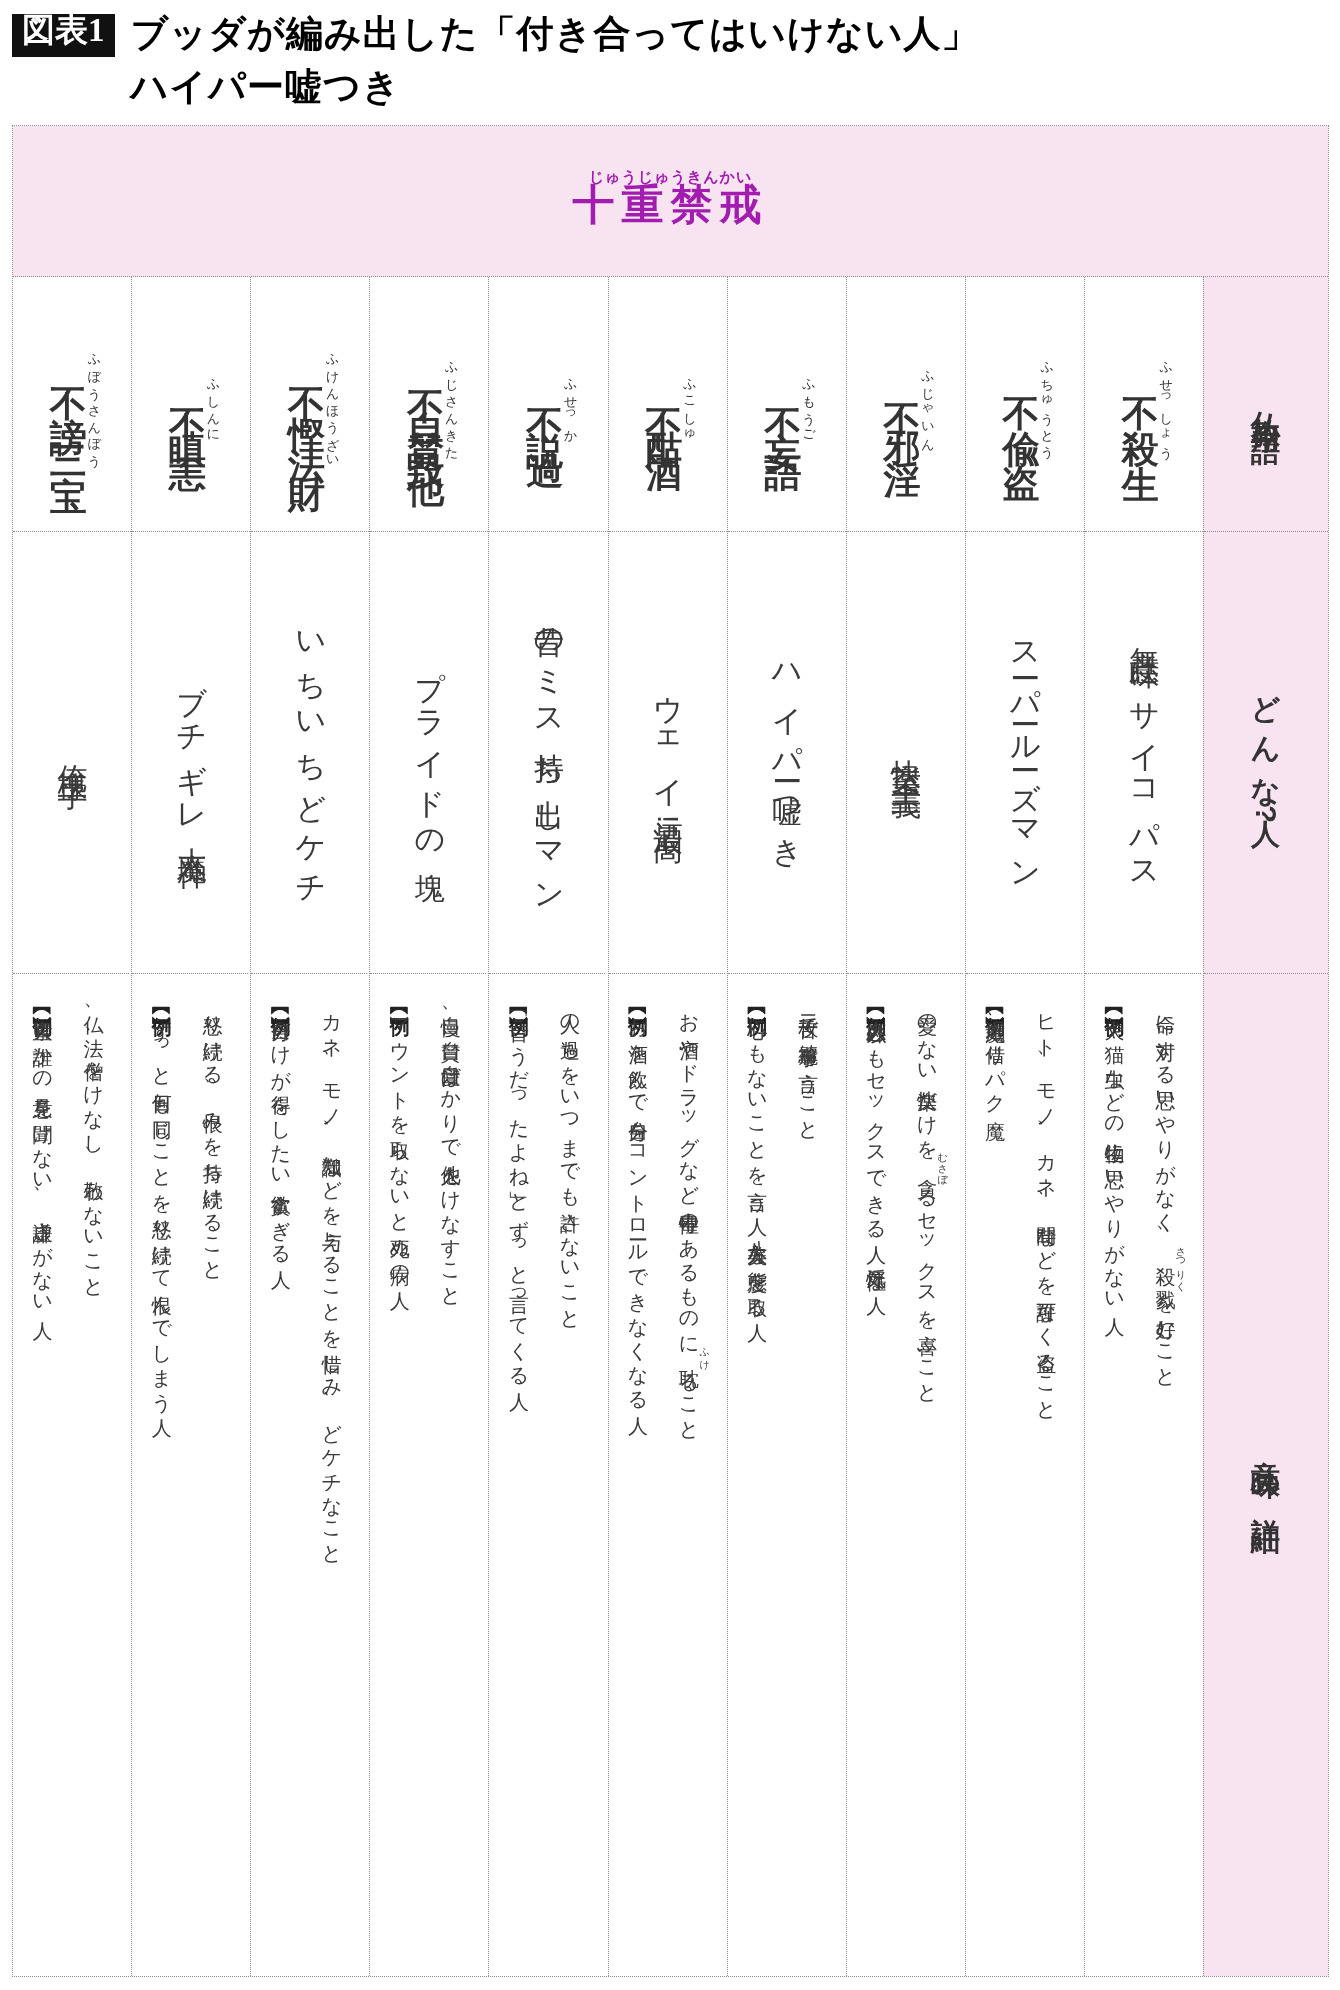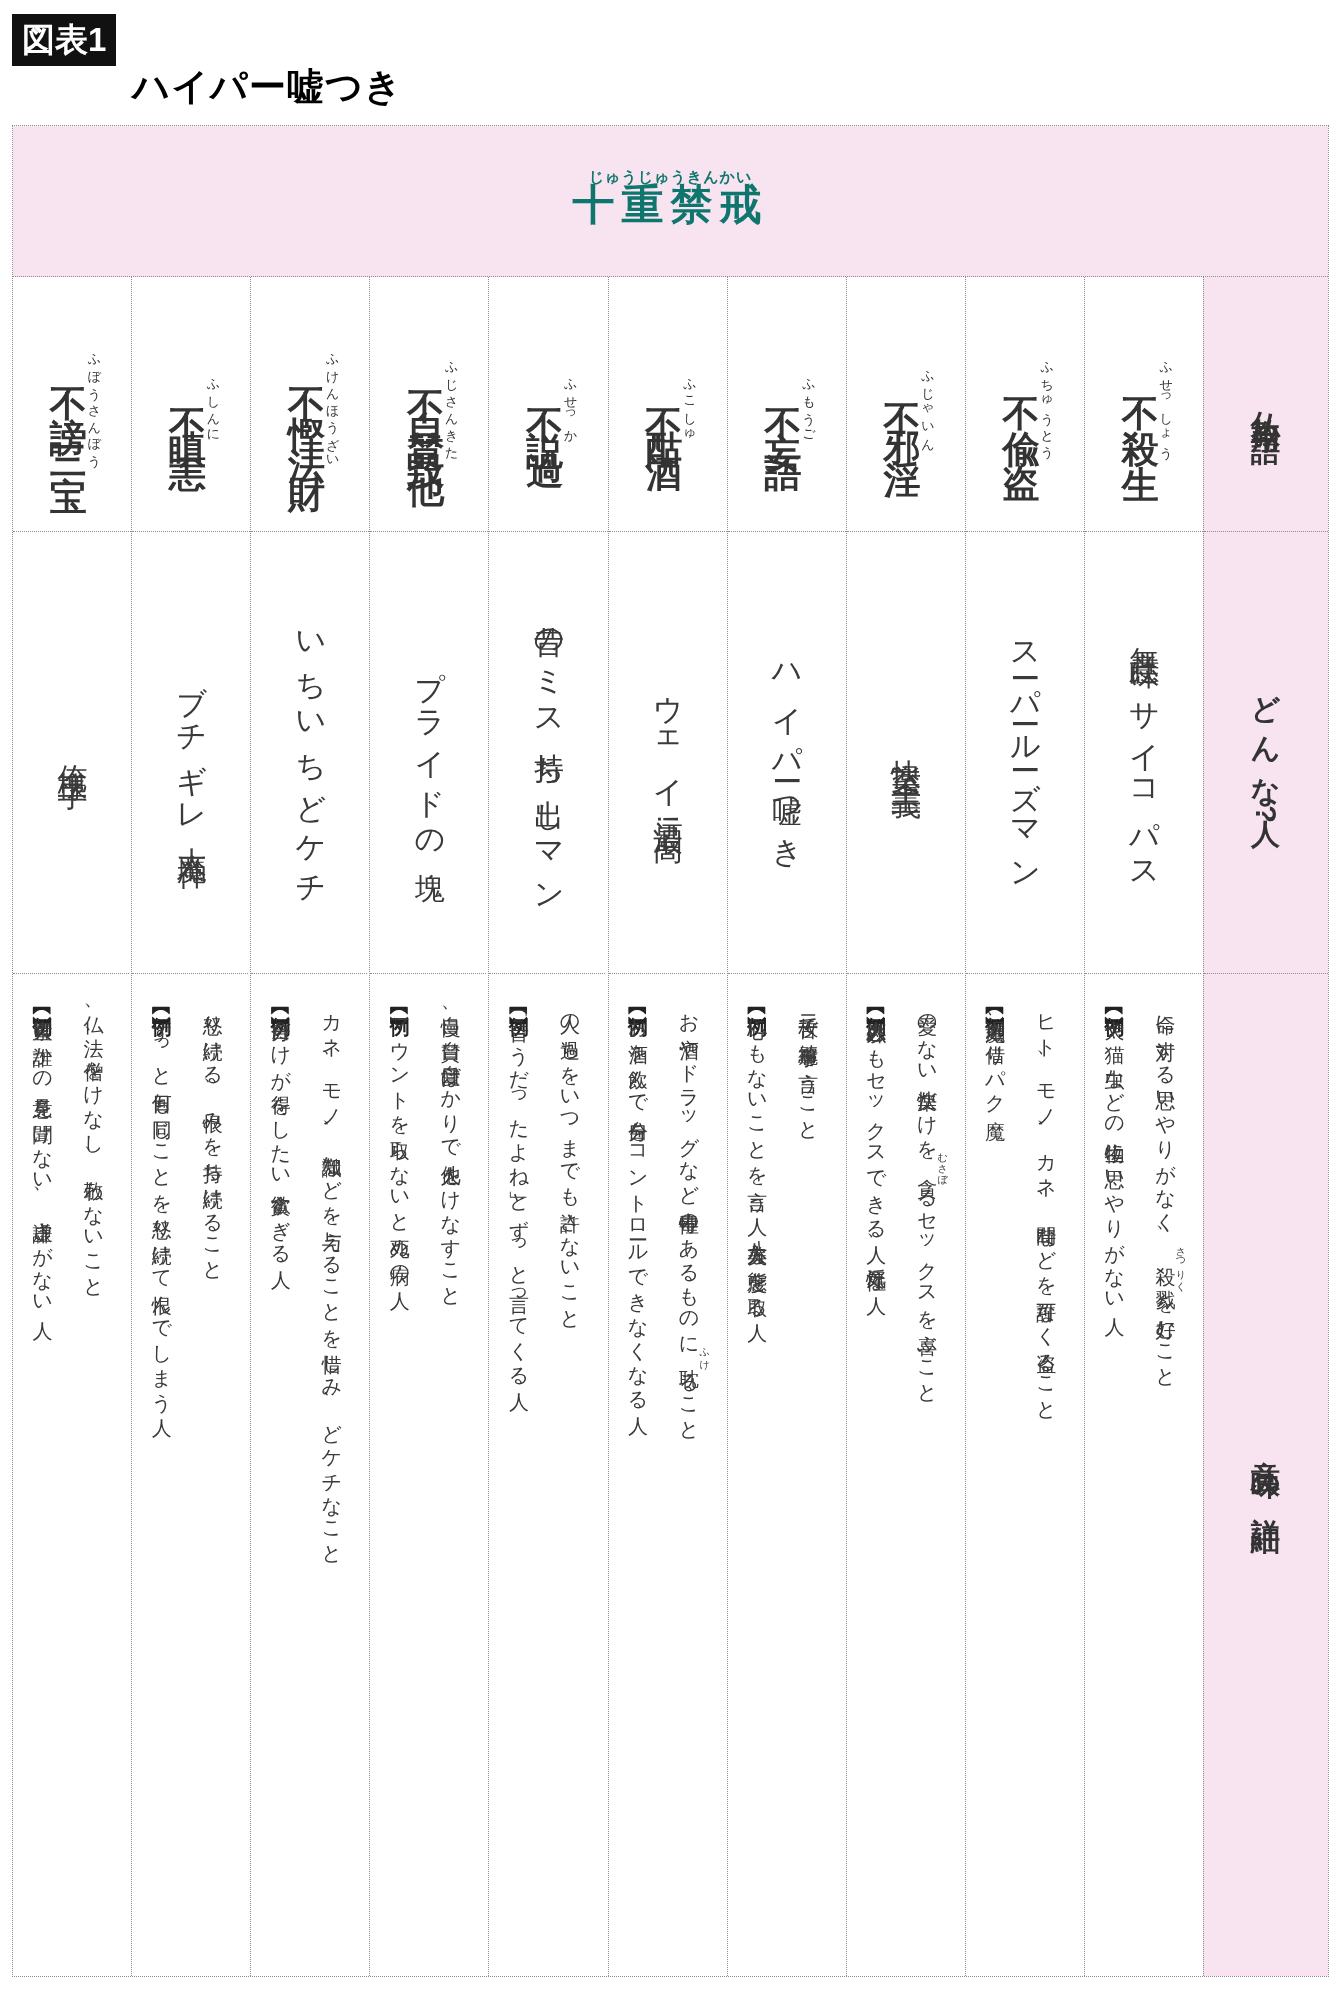--- a/index.html
+++ b/index.html
@@ -13,38 +13,38 @@
   body{
     width:1340px;height:1990px;background:#ffffff;
     font-family:"Liberation Sans",sans-serif;color:#111;
   }
   .page{position:relative;width:1340px;height:1990px;overflow:hidden;}
 
   
   .title-row{display:flex;align-items:flex-start;padding:14px 0 0 12px;}
   .fig-label{
     background:var(--label-bg);color:#fff;font-weight:800;
-    font-size:33px;line-height:1;padding:9px 10px 10px;flex:0 0 auto;
+    font-size:33px;line-height:1;padding:0 10px 10px;flex:0 0 auto;font-family:Liberation Serif, serif;
   }
   .title{
     margin:-6px 0 0 16px;font-size:37px;font-weight:800;
     line-height:1.42;letter-spacing:1px;color:#000;
   }
 
   
   .table{
     position:absolute;left:12px;top:125px;width:1317px;
     border:1px dotted var(--border);background:#fff;color:var(--table-text);
   }
   .banner{
     height:151px;background:var(--pink);
     display:flex;align-items:center;justify-content:center;
     border-bottom:1px dotted var(--border);
   }
-  .banner-ruby{font-size:42px;font-weight:800;letter-spacing:7px;color:#0f766e;}
+  .banner-ruby{font-size:42px;font-weight:800;letter-spacing:7px;color:#a21caf;}
   .banner-ruby rt{font-size:15px;font-weight:700;letter-spacing:1px;text-align:center;}
 
   .cols{display:flex;flex-direction:row-reverse;align-items:stretch;}
   .col{flex:1 1 0;min-width:0;border-left:1px dotted var(--border);}
   .cols .col:last-child{border-left:none;}
   .header-col{flex:0 0 125px;background:var(--pink);}
 
   .cell{
     border-top:1px dotted var(--border);
     display:flex;align-items:center;justify-content:center;overflow:hidden;
@@ -75,21 +75,21 @@
   .ex-label{font-weight:800;color:#222;}
 </style>
 </head>
 <body>
 
 <div class="page">
 
   <header class="title-row">
     <span class="fig-label">図表1</span>
     <h1 class="title">
-      <br>
+      <span>ブッダが編み出した「付き合ってはいけない人」</span><br>
       <span>ハイパー嘘つき</span>
     </h1>
   </header>
 
   <div class="table">
 
     <div class="banner">
       <ruby class="banner-ruby"><span>十重禁戒</span><rt>じゅうじゅうきんかい</rt></ruby>
     </div>
 

